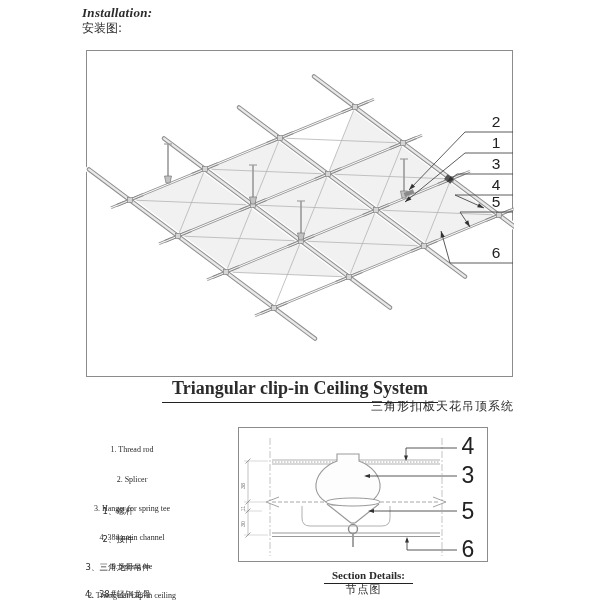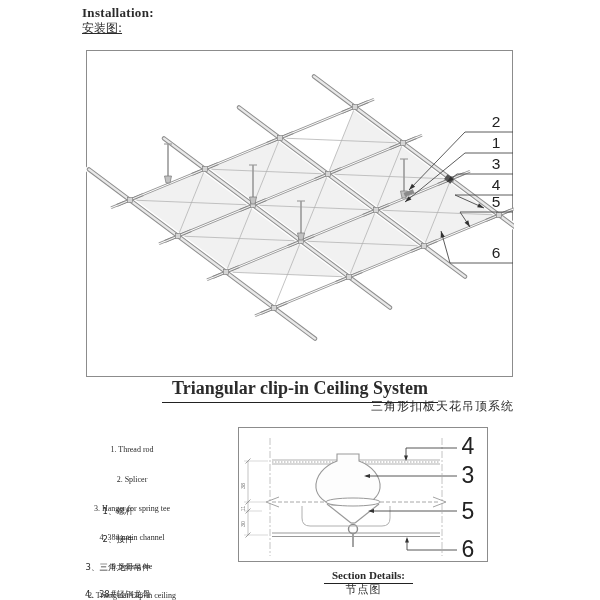--- a/index.html
+++ b/index.html
@@ -1,22 +1,22 @@
 <!DOCTYPE html>
 <html><head>
 <meta charset="utf-8">
 <style>
   html,body{margin:0;padding:0;}
   body{
     width:600px;height:600px;position:relative;background:#ffffff;
     font-family:"Liberation Serif",serif;color:#2b2b2b;overflow:hidden;
   }
   .abs{position:absolute;}
-  #heading-en{left:82px;top:5px;font-weight:bold;font-size:13px;letter-spacing:.3px;}
-  #heading-cn{left:82px;top:20px;font-size:12px;font-family:"DejaVu Sans",sans-serif;text-decoration:underline;}
+  #heading-en{left:82px;top:5px;font-weight:bold;font-size:13px;letter-spacing:.3px;font-style:italic;}
+  #heading-cn{left:82px;top:20px;font-size:12px;font-family:"DejaVu Sans",sans-serif;}
   #main-svg{left:86px;top:50px;}
   #title-block{left:86px;top:378px;width:428px;text-align:center;}
   #title-en{display:inline-block;font-weight:bold;font-size:18px;border-bottom:1.2px solid #222;padding:0 10px 3px 10px;}
   #title-cn{left:86px;top:398px;width:428px;text-align:right;font-size:12px;font-family:"DejaVu Sans",sans-serif;letter-spacing:1px;}
   .legend{font-size:8px;line-height:9.7px;white-space:pre;}
   #legend-en{left:88px;top:426px;}
   #legend-cn{left:85px;top:489px;font-size:8.5px;line-height:9.2px;font-family:"DejaVu Sans",sans-serif;}
   .legend div{display:block;text-align:center;}
   #section-svg{left:238px;top:427px;}
   #section-title-block{left:238px;top:565px;width:251px;text-align:center;}

